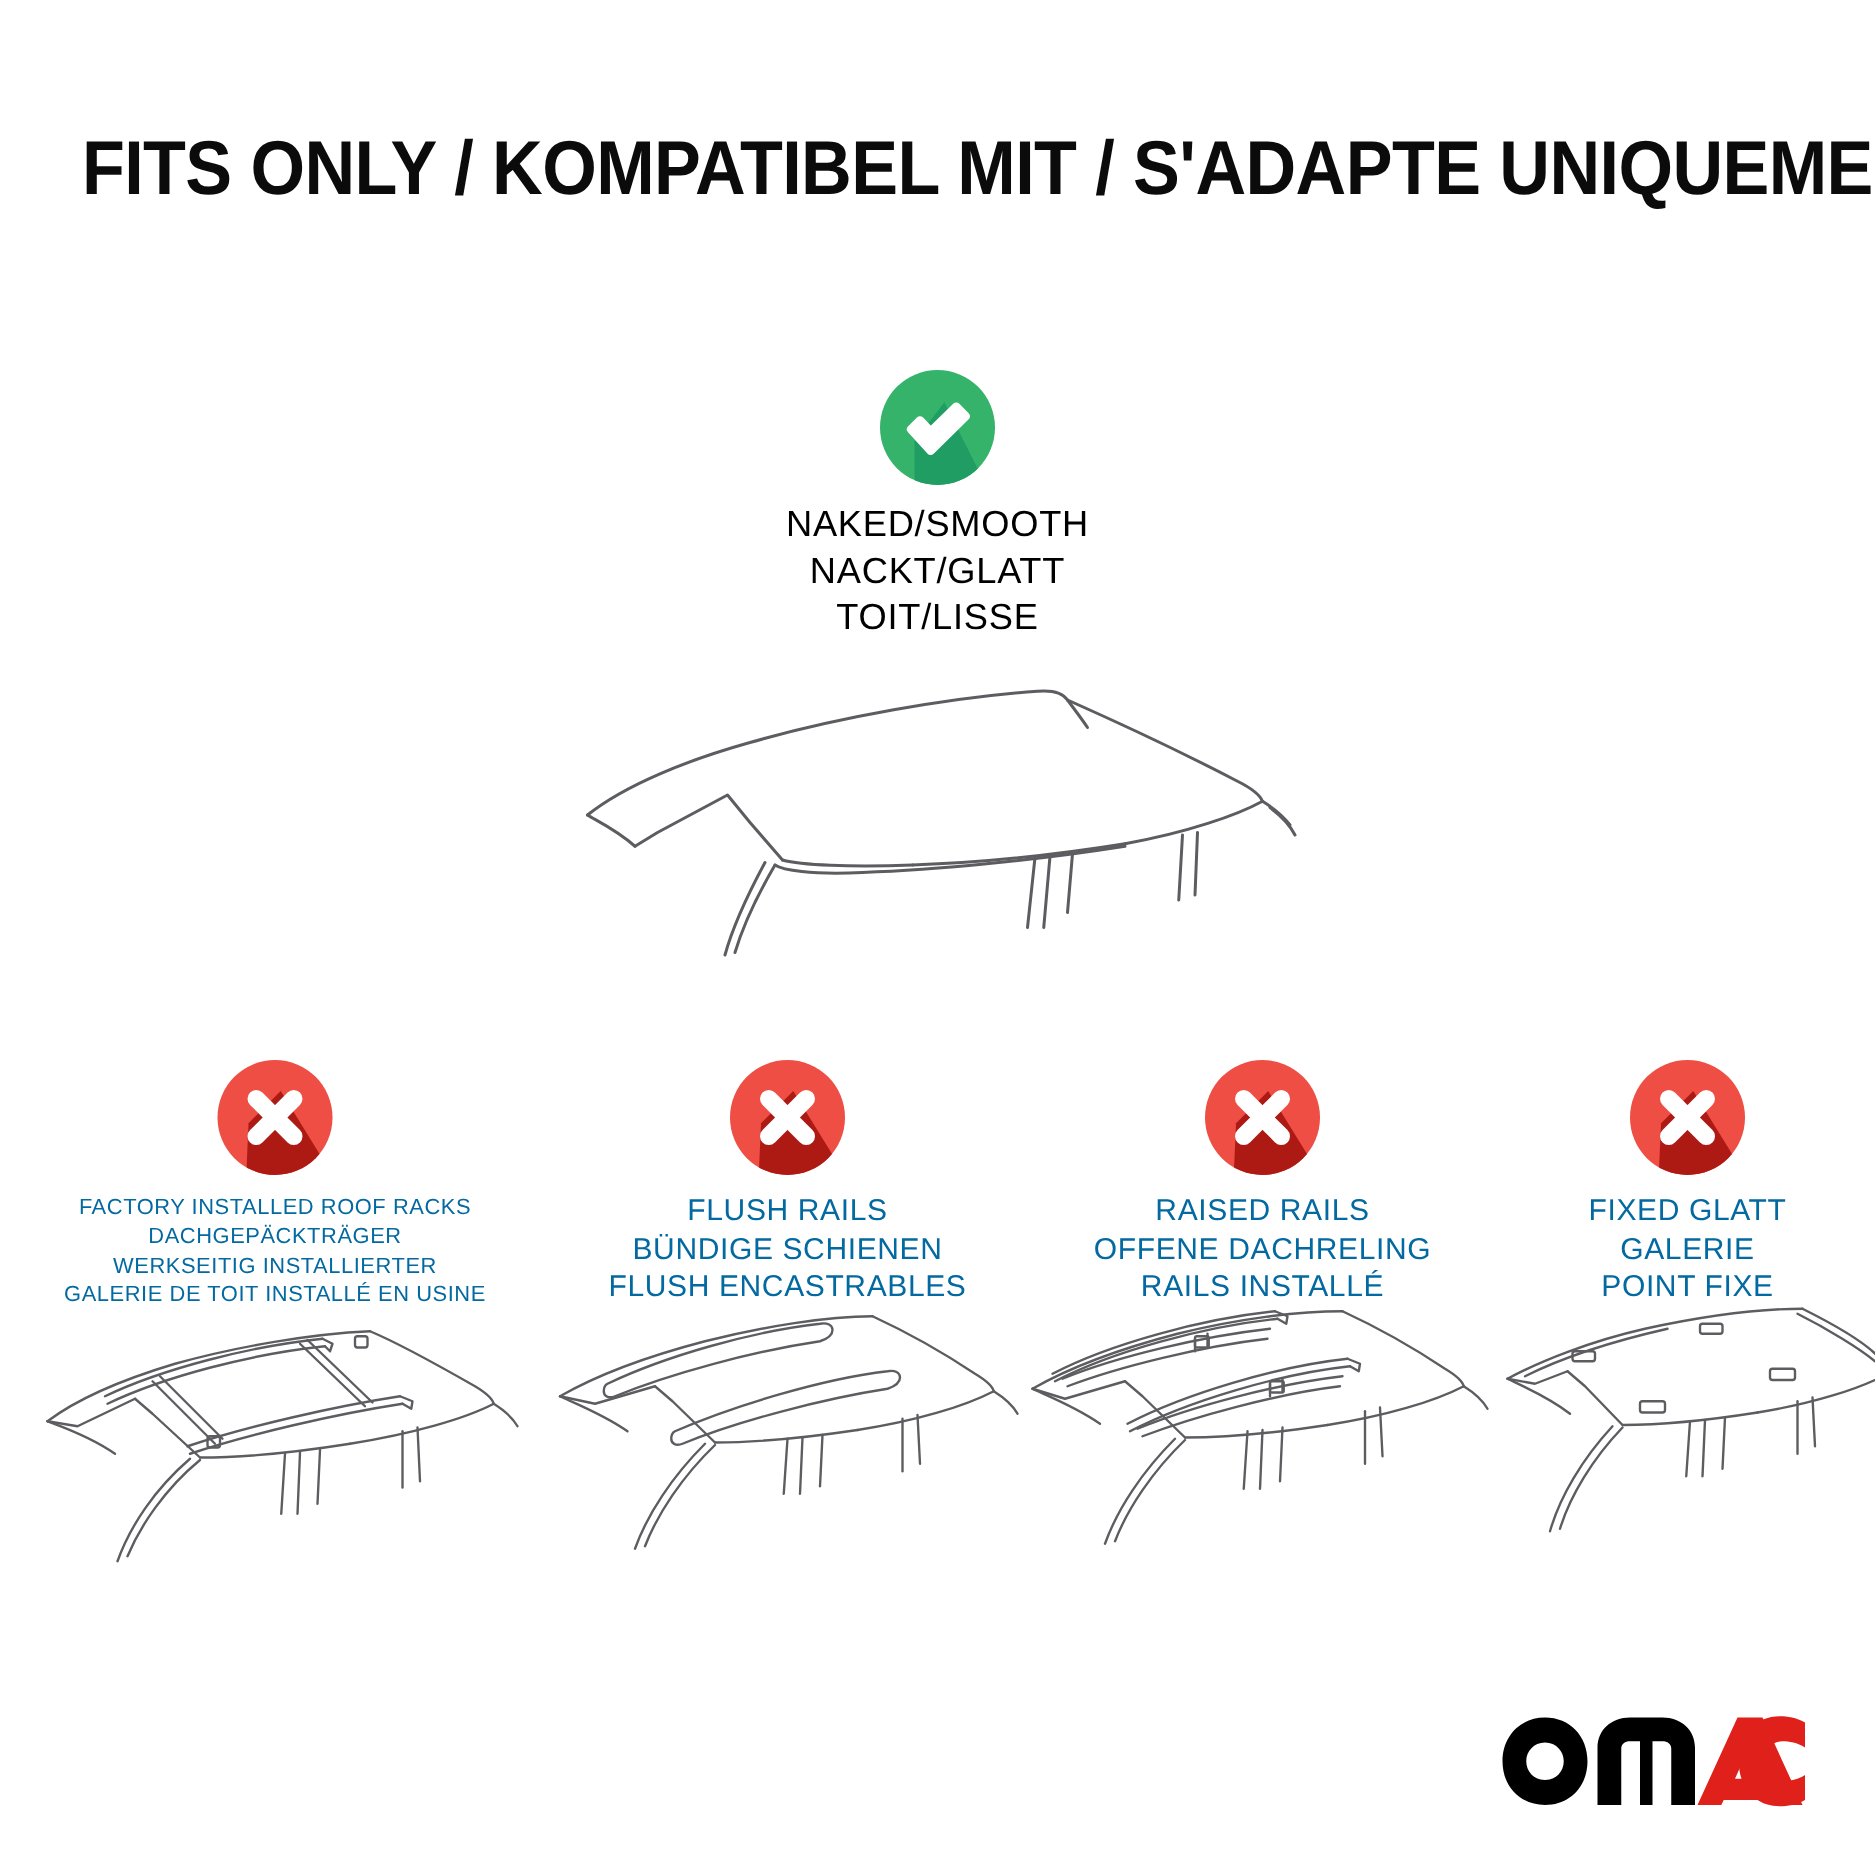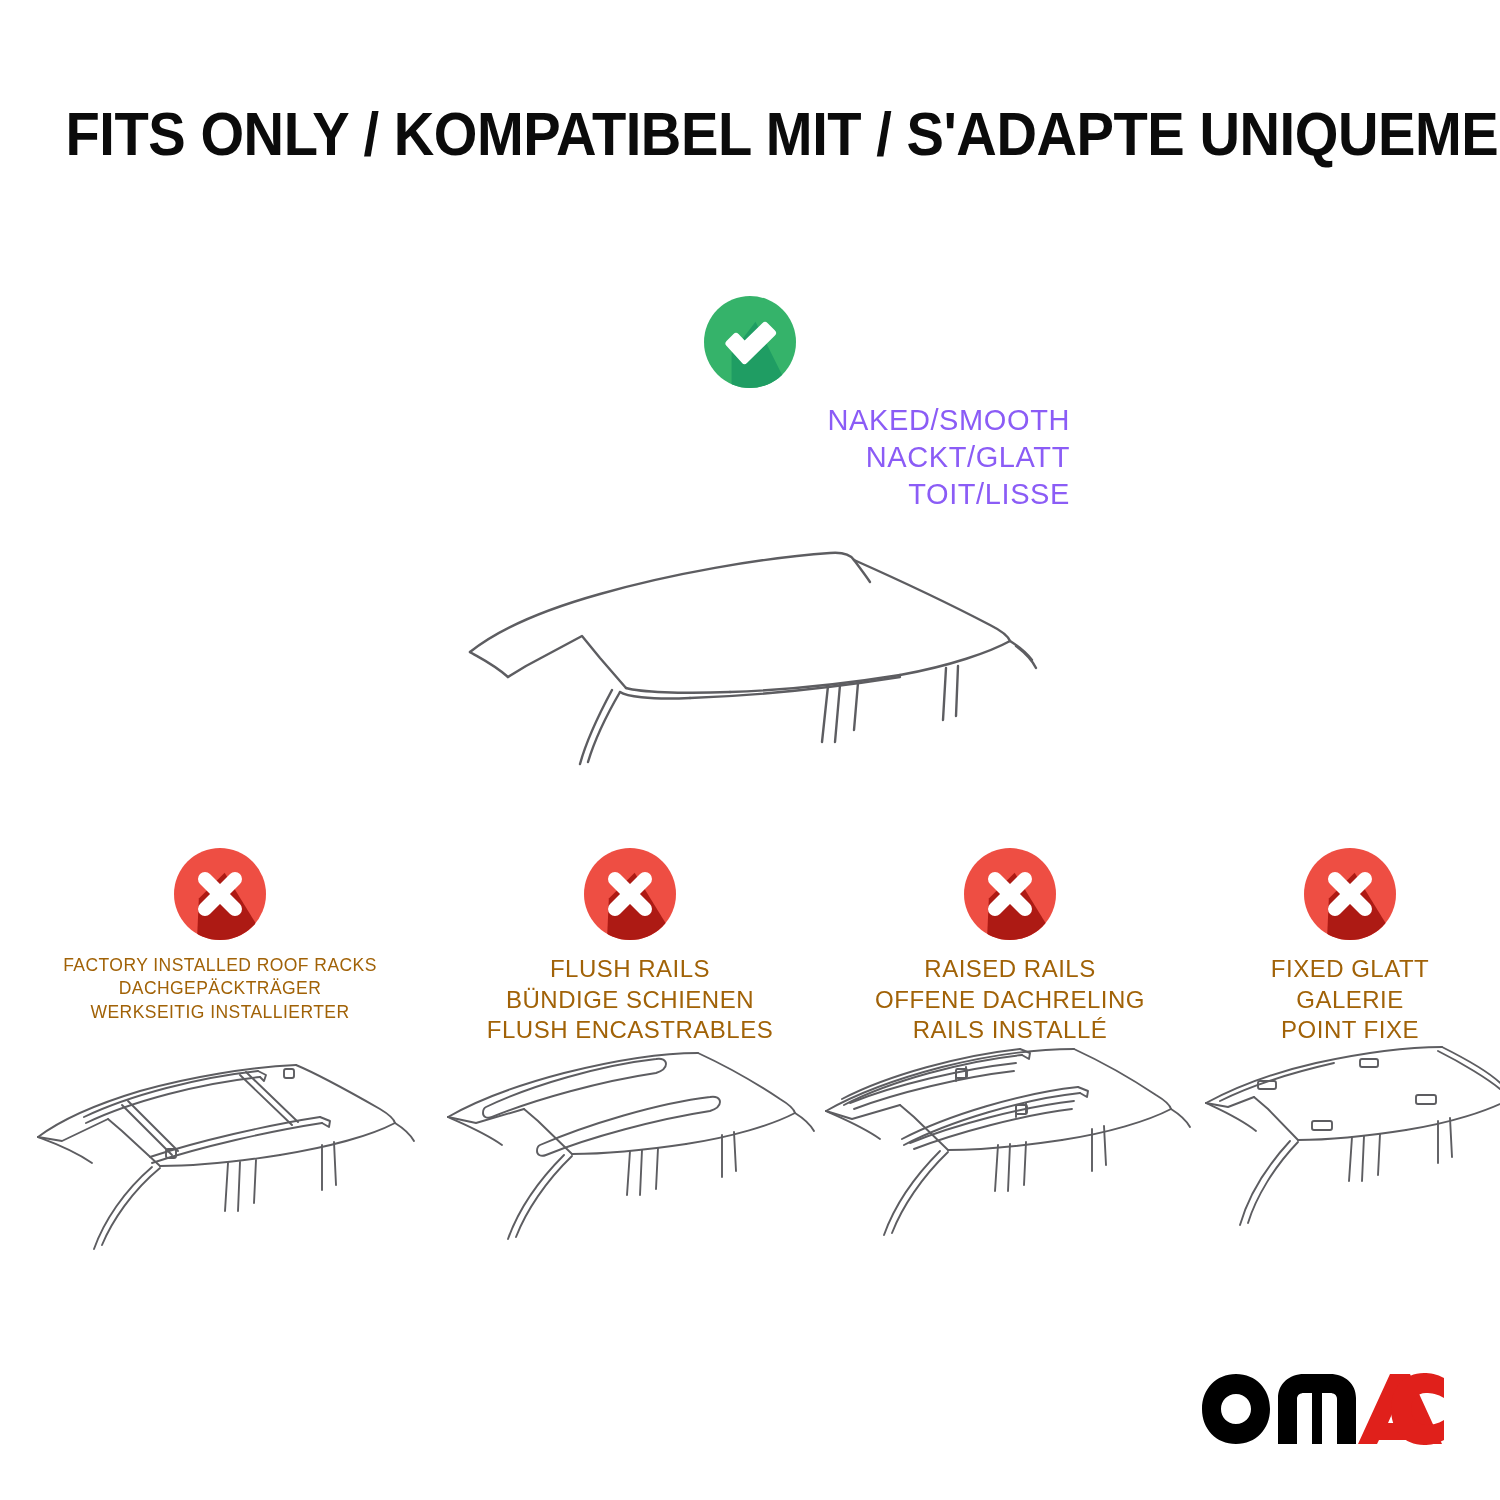--- a/index.html
+++ b/index.html
@@ -73,22 +73,21 @@
   }
   .badge .glyph svg { width: 100%; height: 100%; display: block; }
 
   .caption {
     margin-top: 14px;
     font-family: "Liberation Sans", sans-serif;
     font-weight: 400;
     font-size: 29px;
     line-height: 1.27;
     letter-spacing: 0.6px;
-    color: #8b5cf6;
-    text-align: right;
+    color: #000000;
   }
   .caption div { white-space: nowrap; }
 
   .roof-art {
     margin: 0 auto;
   }
   .roof-art svg { display: block; }
 
   .approved-art {
     position: absolute;
@@ -107,21 +106,21 @@
   .reject-col {
     position: relative;
     text-align: center;
   }
   .reject-col .badge-wrap { height: 100px; }
   .reject-col .caption-sm {
     font-family: "Liberation Sans", sans-serif;
     font-weight: 400;
     line-height: 1.28;
     letter-spacing: 0.5px;
-    color: #a16207;
+    color: #0369a1;
     font-size: 24px;
     margin-top: 6px;
   }
   .reject-col.narrow .caption-sm {
     font-size: 17.5px;
     line-height: 1.34;
     letter-spacing: 0.45px;
   }
   .caption-sm div { white-space: nowrap; }
 
@@ -220,20 +219,21 @@
               <line x1="61" y1="31" x2="31" y2="61"></line>
             </g>
           </svg>
         </div>
       </div>
     </div>
     <div class="caption-sm">
       <div>FACTORY INSTALLED ROOF RACKS</div>
       <div>DACHGEPÄCKTRÄGER</div>
       <div>WERKSEITIG INSTALLIERTER</div>
+      <div>GALERIE DE TOIT INSTALLÉ EN USINE</div>
     </div>
   </div>
 
   <div class="reject-col" id="col-1">
     <div class="badge-wrap">
       <div class="badge red">
         <div class="shadow"></div>
         <div class="glyph">
           <svg viewBox="0 0 92 92" xmlns="http://www.w3.org/2000/svg" aria-hidden="true">
             <g stroke="#ffffff" stroke-width="14" stroke-linecap="round">

